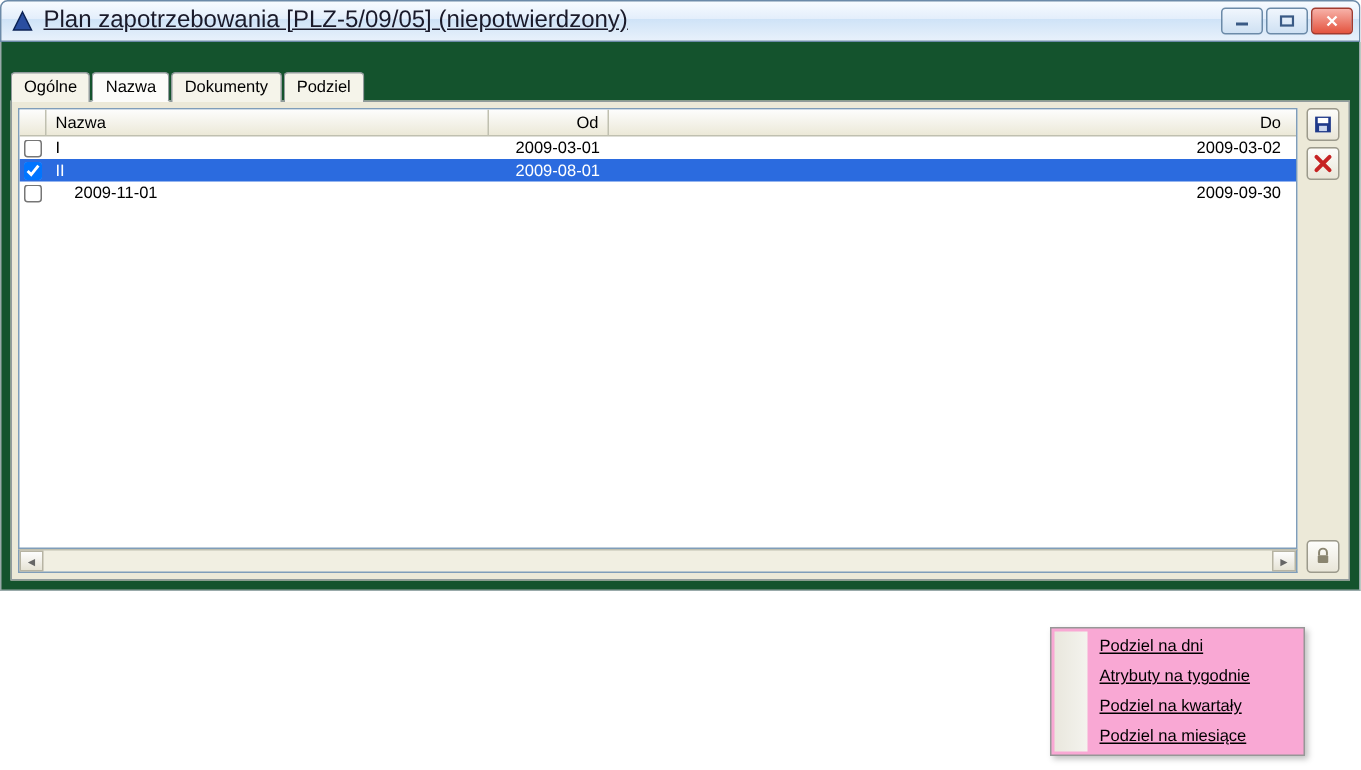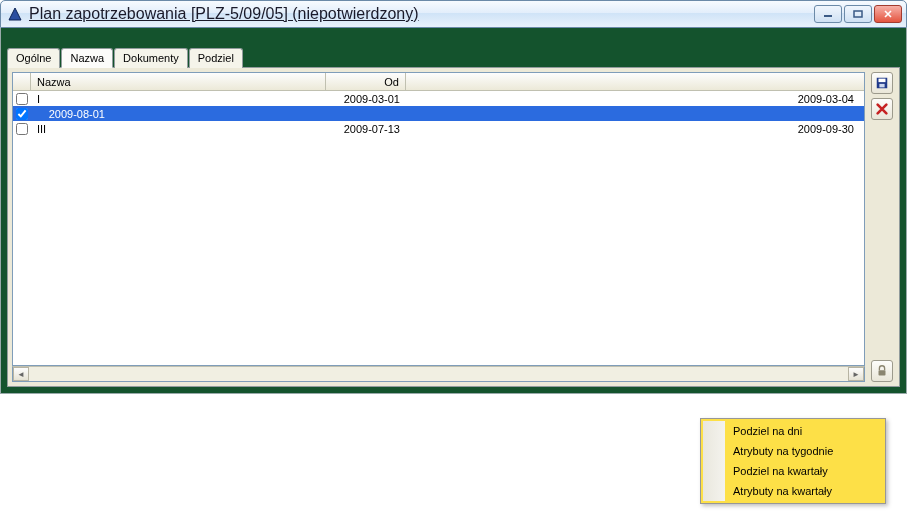--- a/index.html
+++ b/index.html
@@ -191,26 +191,27 @@
   display: inline-flex; align-items: center; justify-content: center;
   font-size: 8px; color: #444;
   margin-left: -2px;
 }
 
 
 .popup-menu {
   position: absolute;
   top: 418px;
   left: 700px;
-  width: 186px;
-  background: #fde047;
+  width: 170px;
+  background: #f9a8d4;
   border: 1px solid #979797;
   box-shadow: 2px 2px 4px rgba(0,0,0,0.25);
   padding: 2px;
   z-index: 10;
+  text-decoration: underline;
 }
 .popup-menu .menu-strip {
   position: absolute;
   left: 2px; top: 2px; bottom: 2px; width: 22px;
   background: linear-gradient(to right,#e9e7dd,#f4f3ee);
 }
 .popup-menu .item {
   position: relative;
   padding: 4px 8px 4px 30px;
   color: #000;
@@ -257,46 +258,47 @@
   </div>
 
   <div class="content-frame">
     <div class="grid-wrapper">
       <div class="grid">
 
         <div class="grid-header">
           <div class="gh-cell gh-chk"></div>
           <div class="gh-cell gh-name">Nazwa</div>
           <div class="gh-cell gh-od">Od</div>
+          <div class="gh-cell gh-do">Do</div>
         </div>
 
         <div class="grid-body">
 
           <div class="grid-row">
             <div class="gc-chk">
                 <input type="checkbox" style="">
               </div>
             <div class="gc-name">I</div>
             <div class="gc-od">2009-03-01</div>
-            <div class="gc-do">2009-03-04</div>
+            <div class="gc-do">2009-03-02</div>
           </div>
 
           <div class="grid-row selected">
             <div class="gc-chk">
                 <input type="checkbox" checked="" style="">
               </div>
+            <div class="gc-name">II</div>
             <div class="gc-od">2009-08-01</div>
           </div>
 
           <div class="grid-row">
             <div class="gc-chk">
                 <input type="checkbox" style="">
               </div>
-            <div class="gc-name">III</div>
-            <div class="gc-od">2009-07-13</div>
+            <div class="gc-od">2009-11-01</div>
             <div class="gc-do">2009-09-30</div>
           </div>
 
 
         </div>
       </div>
 
       <div class="h-scroll">
         <div class="sbtn">◄</div>
         <div class="track"></div>
@@ -379,14 +381,14 @@
       </div>
     </div>
   </div>
 </div>
 
 <div class="popup-menu">
   <div class="menu-strip"></div>
   <div class="item">Podziel na dni</div>
   <div class="item">Atrybuty na tygodnie</div>
   <div class="item">Podziel na kwartały</div>
-  <div class="item">Atrybuty na kwartały</div>
+  <div class="item">Podziel na miesiące</div>
 </div>
 
 </body></html>

